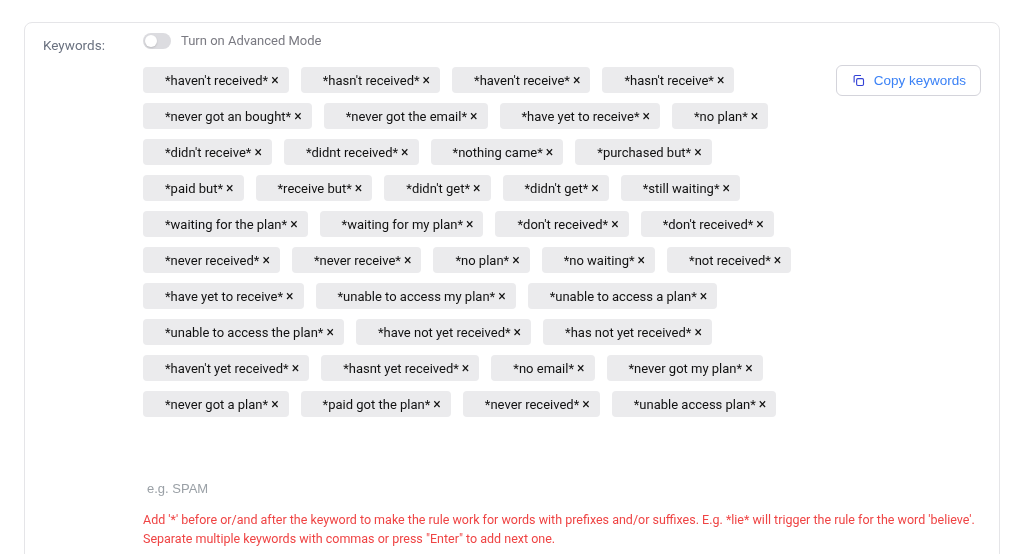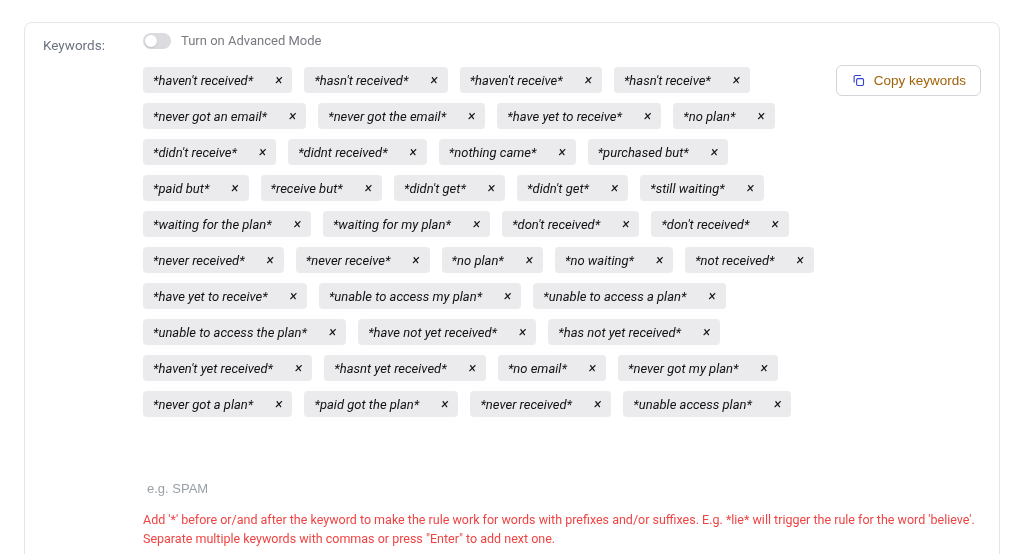--- a/index.html
+++ b/index.html
@@ -72,47 +72,46 @@
     position: absolute;
     top: 42px;
     right: 18px;
     display: inline-flex;
     align-items: center;
     gap: 8px;
     padding: 7px 14px;
     border: 1px solid #d4d4db;
     border-radius: 6px;
     background: #fff;
-    color: #a16207;
+    color: #3b82f6;
     font-size: 13.5px;
     font-weight: 500;
     cursor: pointer;
     z-index: 10;
   }
   .copy-btn svg { width: 15px; height: 15px; stroke: #3342d6; fill: none; stroke-width: 1.8; }
   .tags-container {
     display: flex;
     flex-wrap: wrap;
     gap: 10px 12px;
     padding-top: 2px;
     padding-right: 160px;
     padding-bottom: 8px;
     align-items: center;
   }
   .tag {
     display: inline-flex;
     align-items: center;
     background: #ebebed;
     border-radius: 4px;
-    padding: 6px 8px 6px 10px;
+    padding: 6px 8px 6px 22px;
     font-size: 13px;
     color: #111;
     line-height: 1;
-    gap: 20px;
-    font-style: italic;
+    gap: 1px;
   }
   .tag-text { white-space: nowrap; }
   .tag-close {
     font-size: 14px;
     line-height: 1;
     color: #111;
     cursor: pointer;
     padding: 0 2px;
   }
   .tag-input {
@@ -162,21 +161,21 @@
           </span>
           <span class="tag">
             <span class="tag-text">*haven't receive*</span>
             <span class="tag-close">×</span>
           </span>
           <span class="tag">
             <span class="tag-text">*hasn't receive*</span>
             <span class="tag-close">×</span>
           </span>
           <span class="tag">
-            <span class="tag-text">*never got an email*</span>
+            <span class="tag-text">*never got an bought*</span>
             <span class="tag-close">×</span>
           </span>
           <span class="tag">
             <span class="tag-text">*never got the email*</span>
             <span class="tag-close">×</span>
           </span>
           <span class="tag">
             <span class="tag-text">*have yet to receive*</span>
             <span class="tag-close">×</span>
           </span>

